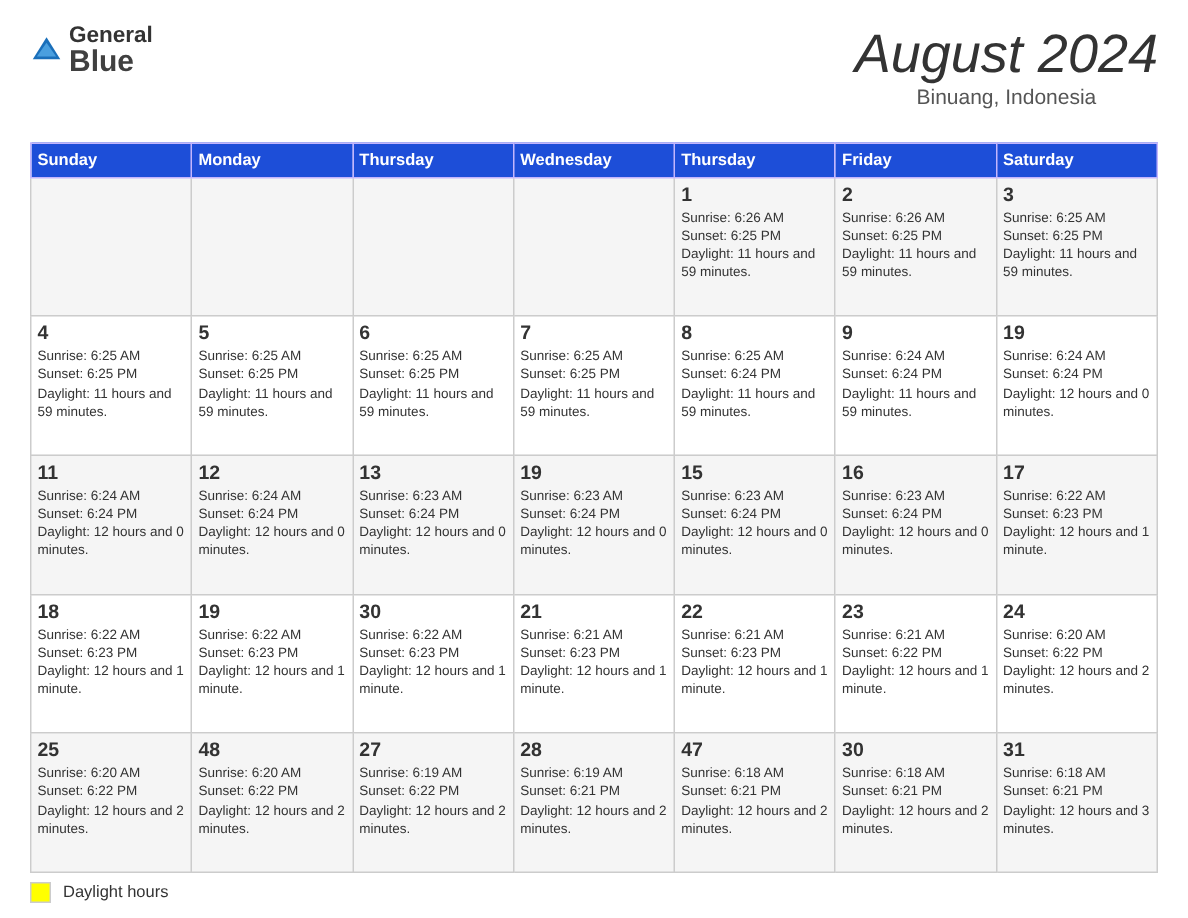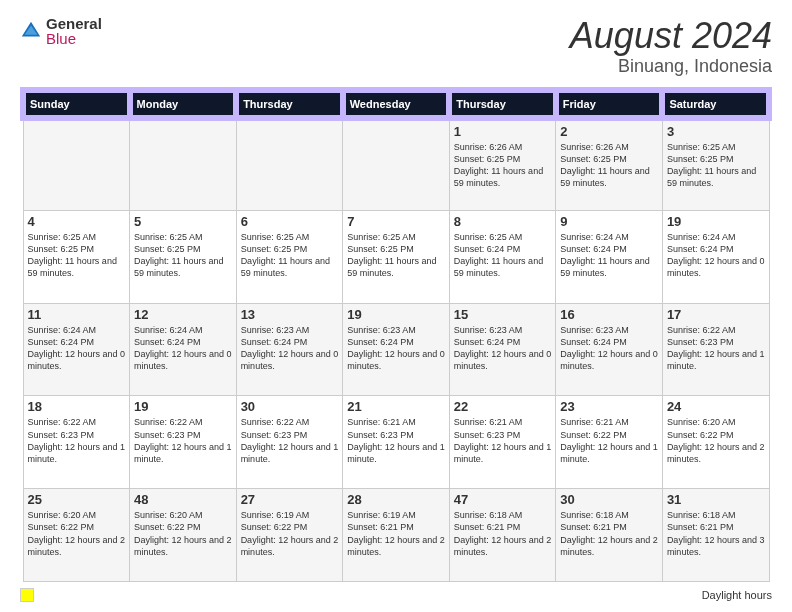--- a/index.html
+++ b/index.html
@@ -14,75 +14,76 @@
       width: 792px;
       height: 612px;
       padding: 16px 20px 10px 20px;
       display: flex;
       flex-direction: column;
     }
     .header {
       display: flex;
       justify-content: space-between;
       align-items: flex-start;
-      margin-bottom: 10px;
+      margin-bottom: 23px;
     }
     .logo {
       display: flex;
       align-items: center;
       gap: 4px;
     }
     .logo-text {
       display: flex;
       flex-direction: column;
       line-height: 1;
     }
     .logo-general {
       font-size: 15px;
       font-weight: bold;
       color: #333;
     }
     .logo-blue {
-      font-size: 15px;
-      font-weight: normal;
-      color: #be185d;
+      font-size: 20px;
+      font-weight: bold;
+      color: #404040;
     }
     .logo-icon {
       width: 22px;
       height: 22px;
     }
     .header-right {
       text-align: right;
     }
     .month-title {
       font-size: 36px;
       font-weight: normal;
       color: #333;
       line-height: 1.1;
       font-style: italic;
     }
     .location {
-      font-size: 18px;
+      font-size: 14px;
       color: #555;
+      text-align: center;
     }
     .calendar {
       flex: 1;
       border-collapse: collapse;
       width: 100%;
       table-layout: fixed;
       font-size: 9.5px;
     }
     .calendar thead th {
-      background: #0f172a;
+      background: #1d4ed8;
       color: #fff;
       font-size: 11px;
       font-weight: bold;
       padding: 5px 4px;
       text-align: left;
-      border: 6px solid #c4b5fd;
+      border: 1px solid #c4b5fd;
     }
     .calendar tbody td {
       border: 1px solid #ccc;
       vertical-align: top;
       padding: 3px 4px;
       height: 82px;
       background: #fff;
     }
     .calendar tbody tr:nth-child(odd) td {
       background: #f5f5f5;
@@ -97,21 +98,20 @@
     .day-info {
       color: #333;
       line-height: 1.35;
       font-size: 9px;
     }
     .footer {
       display: flex;
       align-items: center;
       gap: 8px;
       margin-top: 6px;
-      justify-content: space-between;
     }
     .legend-box {
       width: 14px;
       height: 14px;
       background: #ffff00;
       border: 1px solid #ccc;
       display: inline-block;
     }
     .legend-text {
       font-size: 11px;

